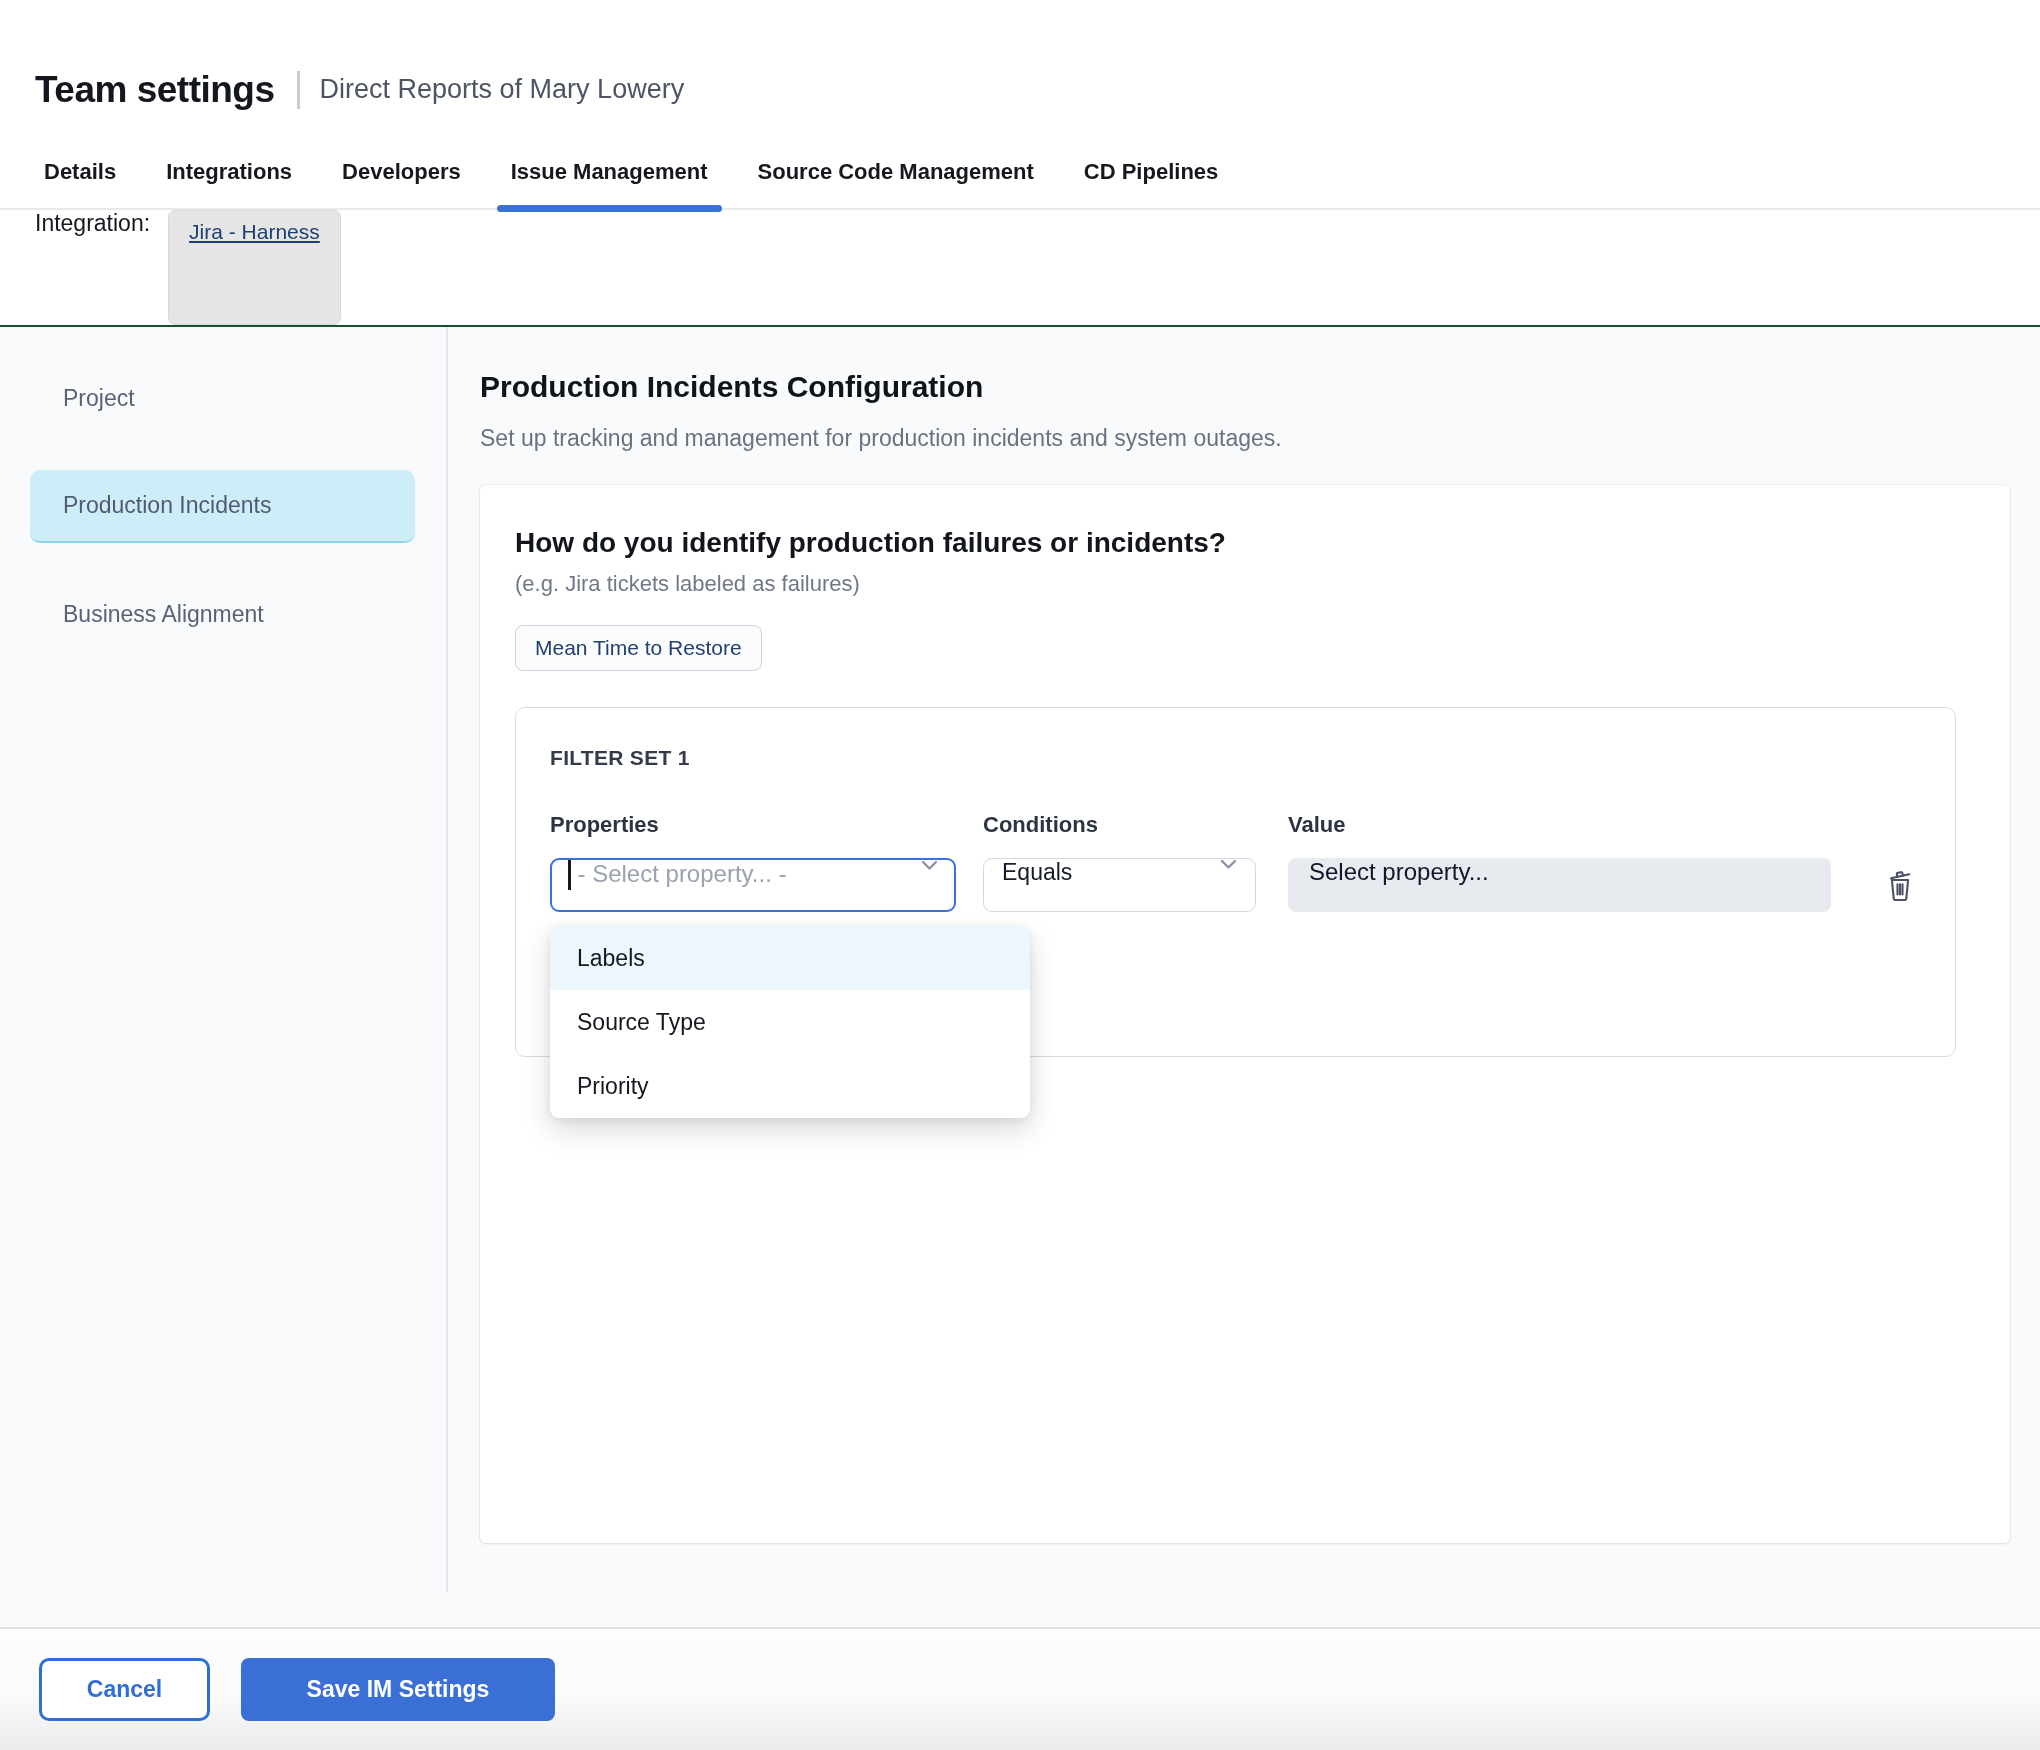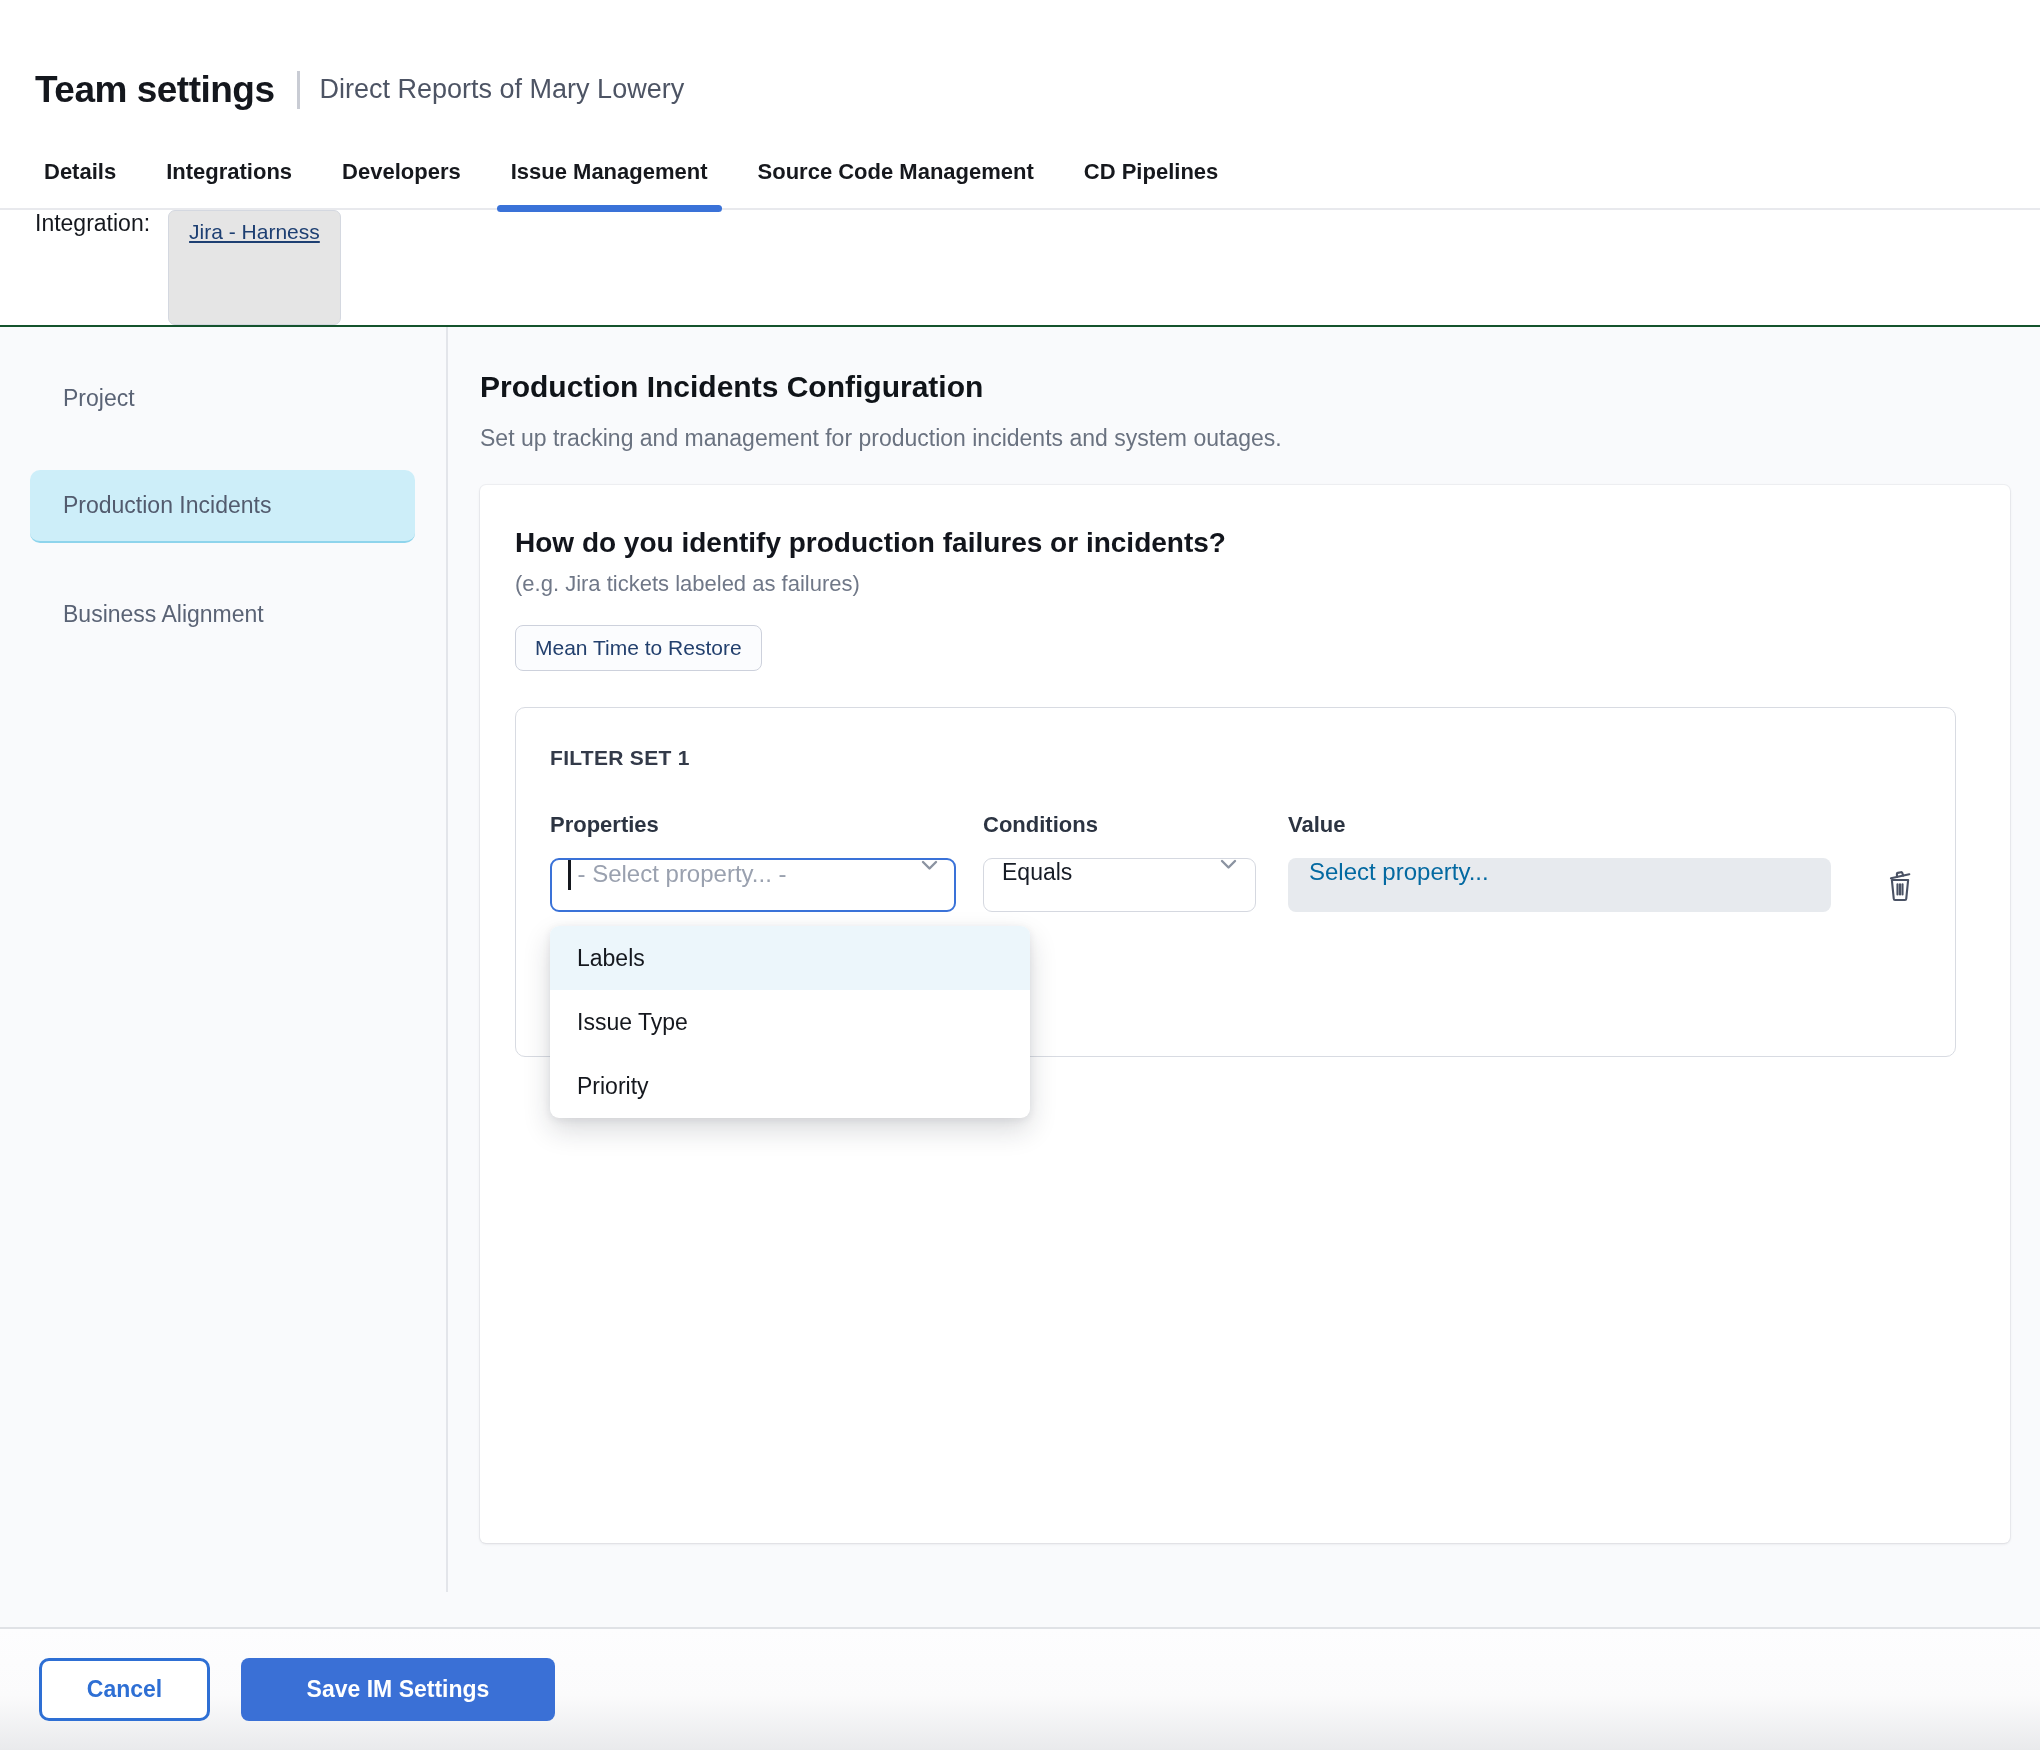--- a/index.html
+++ b/index.html
@@ -49,21 +49,21 @@
   .col-head { font-size:22px; font-weight:700; color:#2c3442; }
   .cols-headers { margin-bottom:20px; }
 
   .control { height:54px; display:flex; align-items:flex-start; }
   .sel-focused { border:2.5px solid #3a72d8; border-radius:9px; background:#fff; padding:0 16px; position:relative; cursor:pointer; }
   .text-caret { width:2.5px; height:30px; background:#15181e; margin-right:7px; flex:0 0 auto; }
   .sel-placeholder { flex:1; font-size:24px; color:#9aa1af; white-space:nowrap; overflow:hidden; }
   .sel-plain { border:1.5px solid #d5d8e0; border-radius:9px; background:#fff; padding:0 18px; cursor:pointer; }
   .sel-text { flex:1; font-size:23px; color:#171c26; }
   .chev { flex:0 0 auto; margin-left:8px; }
-  .value-input { background:#e7eaee; border-radius:8px; padding:0 21px; font-size:24px; color:#0369a1; cursor:text; }
+  .value-input { background:#e7eaee; border-radius:8px; padding:0 21px; font-size:24px; color:#0f172a; cursor:text; }
   .trash-btn { margin-left:auto; margin-right:6px; background:none; border:none; cursor:pointer; display:flex; align-items:center; }
 
   
   .dd-anchor { position:relative; }
   .dropdown { position:absolute; top:calc(100% + 14px); left:0; width:480px; background:#fff; border-radius:9px; box-shadow:0 12px 28px rgba(23,30,45,0.16), 0 2px 8px rgba(23,30,45,0.08); z-index:10; overflow:hidden; }
   .dd-item { height:64px; display:flex; align-items:center; padding:0 27px; font-size:23px; color:#15181e; cursor:pointer; }
   .dd-item.highlight { background:#ecf6fb; }
 
   
   .footer { height:123px; border-top:2px solid #e0e2e6; background:linear-gradient(180deg,#fdfdfe 0%, #fbfbfc 55%, #e9eaec 100%); display:flex; align-items:center; padding:16px 39px; gap:31px; }
@@ -125,21 +125,21 @@
             <div class="control sel-focused">
               <div class="text-caret"></div>
               <div class="sel-placeholder">- Select property... -</div>
               <svg class="chev" width="17" height="11" viewBox="0 0 17 11">
                   <path d="M2 2 L8.5 8.5 L15 2" stroke="#8b93a1" stroke-width="2.4" fill="none" stroke-linecap="round" stroke-linejoin="round"></path>
                 </svg>
             </div>
 
             <div class="dropdown">
               <div class="dd-item highlight">Labels</div>
-              <div class="dd-item">Issue Type</div>
+              <div class="dd-item">Source Type</div>
               <div class="dd-item">Priority</div>
             </div>
           </div>
 
           <div class="col-conds">
             <div class="control sel-plain">
               <div class="sel-text">Equals</div>
               <svg class="chev" width="17" height="11" viewBox="0 0 17 11">
                   <path d="M2 2 L8.5 8.5 L15 2" stroke="#8b93a1" stroke-width="2.4" fill="none" stroke-linecap="round" stroke-linejoin="round"></path>
                 </svg>

